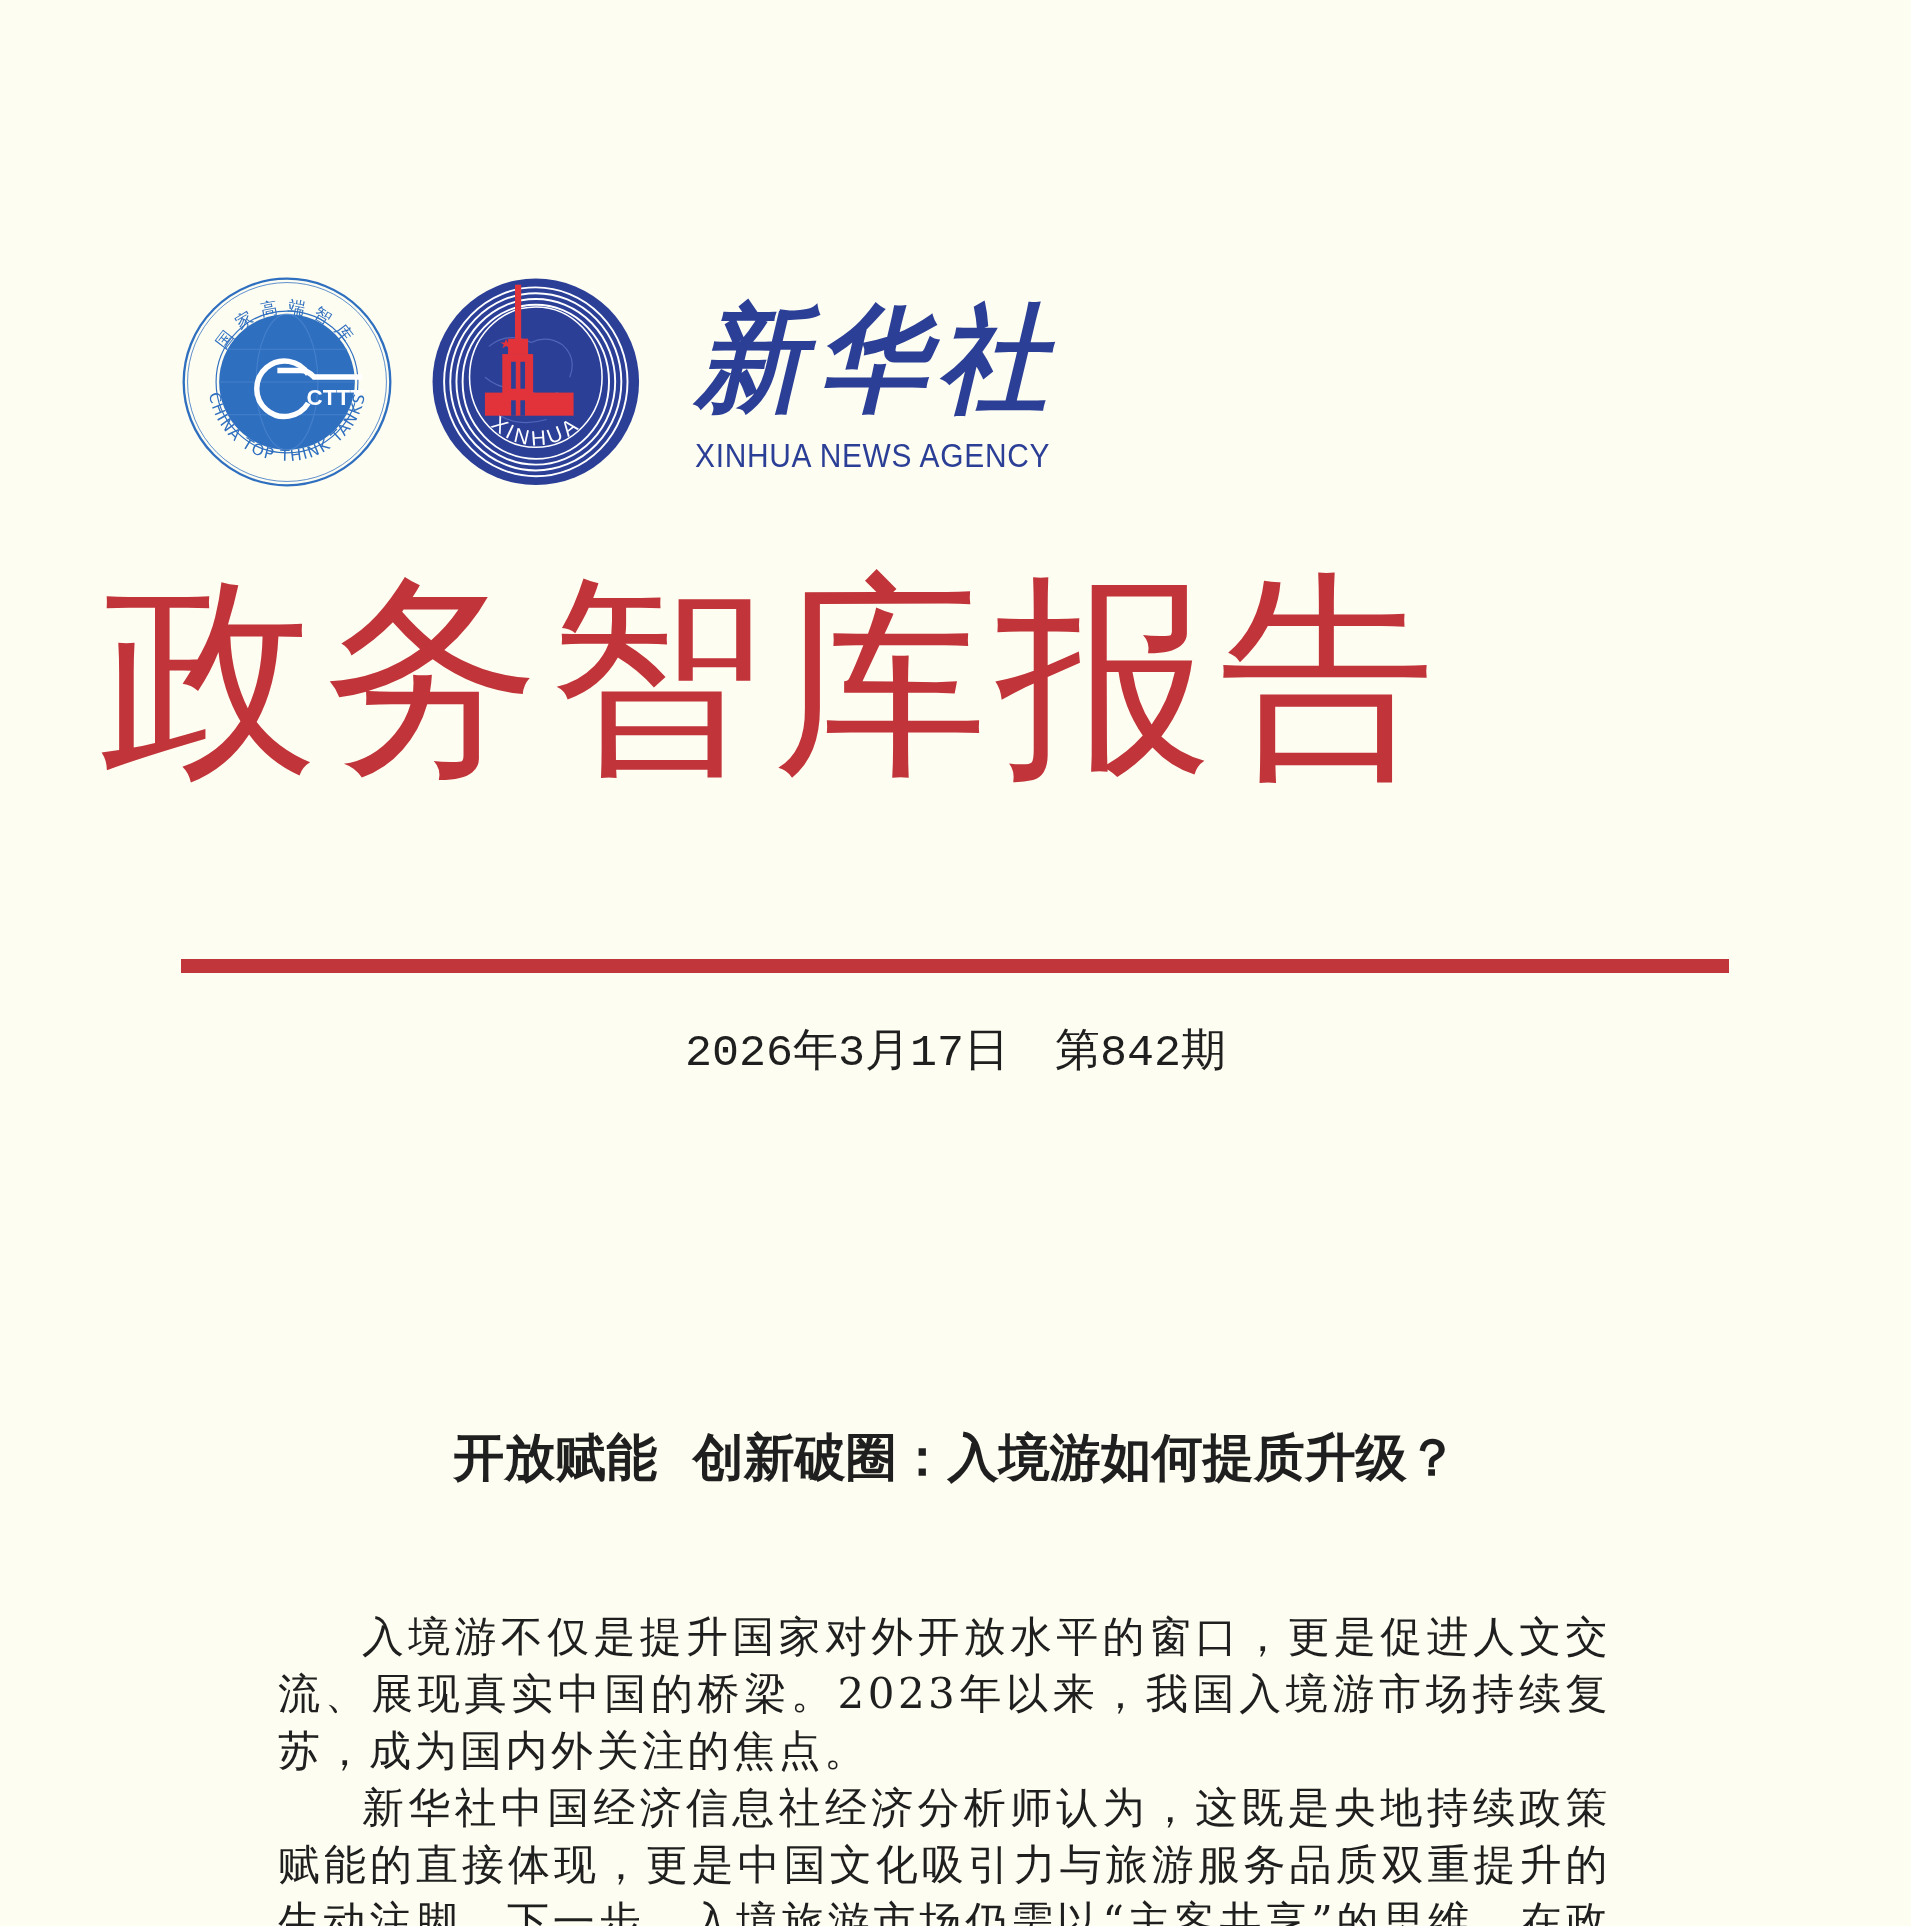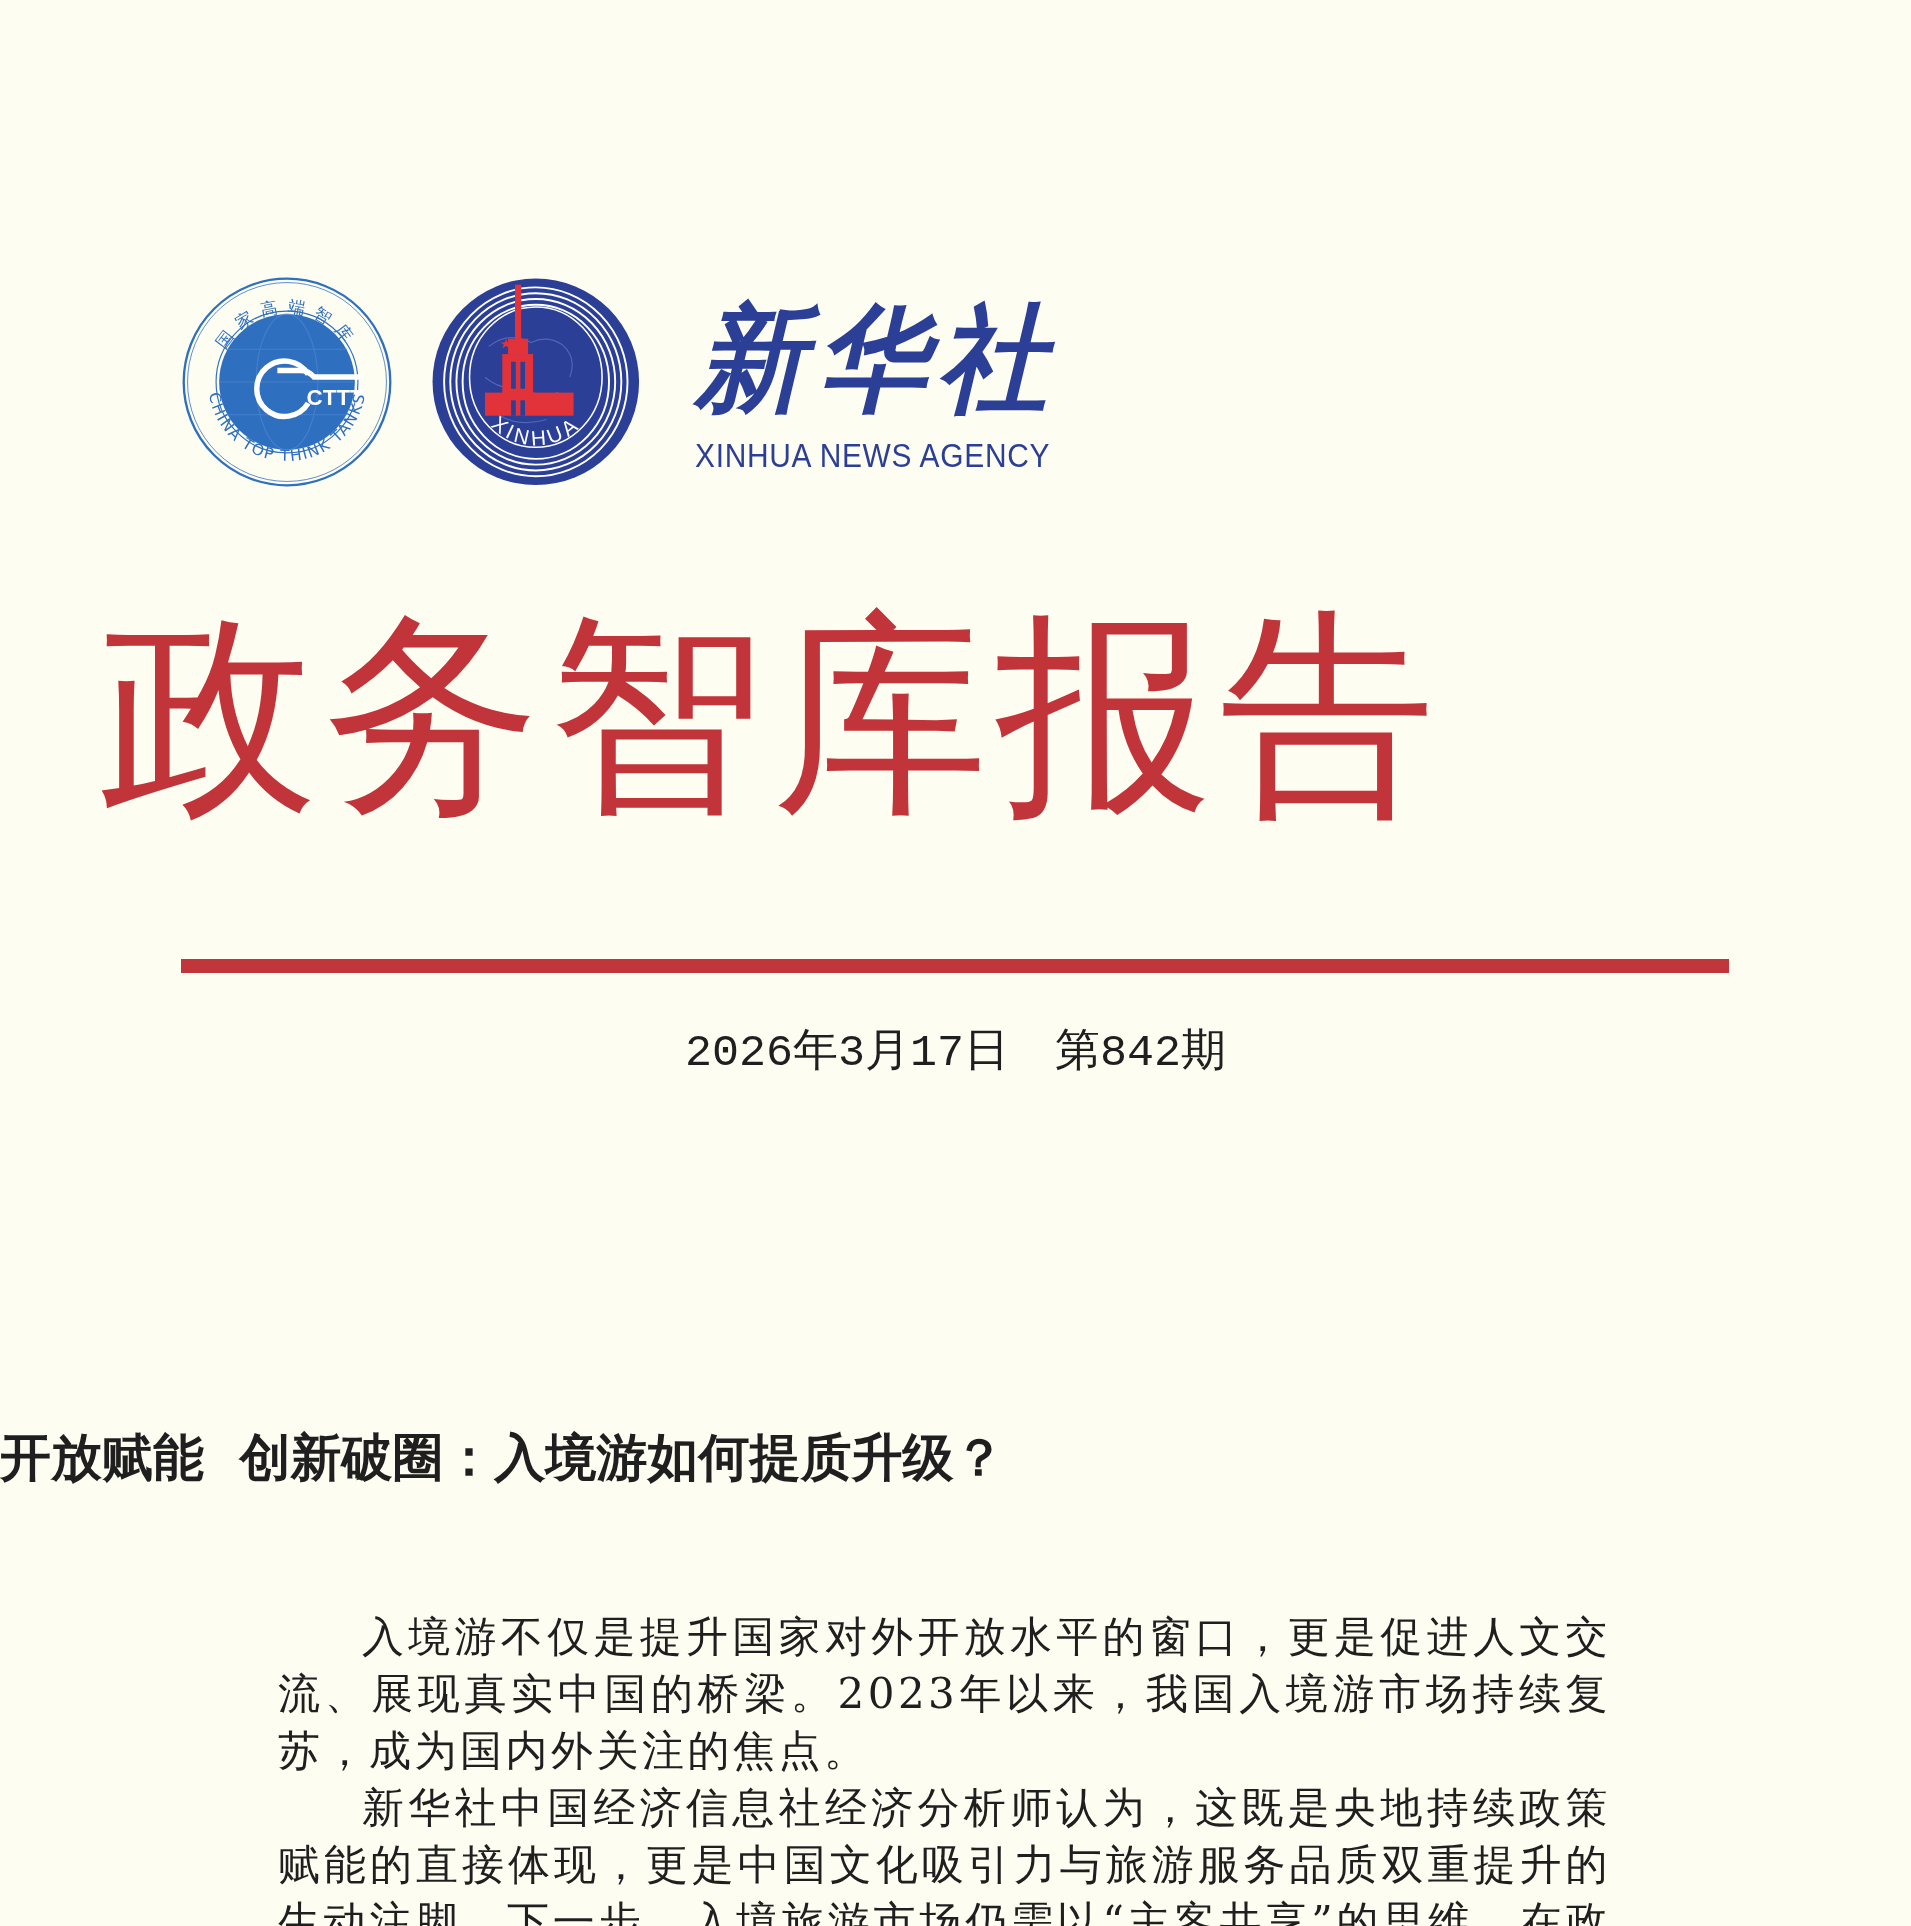--- a/index.html
+++ b/index.html
@@ -35,42 +35,41 @@
     }
 
     #report-title {
       left: 0; width: 1544px; top: 547px;
       text-align: center;
       color: #c1343a;
       font-family: "DejaVu Serif", serif;
       font-size: 216px; line-height: 262px;
       letter-spacing: 7.7px;
       white-space: nowrap;
-      margin-top: 38px;
     }
 
     #red-rule {
       left: 181px; top: 959px; width: 1548px; height: 14.3px;
       background: #c1363b;
     }
 
     #issue-line {
       left: 0; width: 1911px; top: 1025px;
       text-align: center;
       font-family: Liberation Mono, monospace;
       font-size: 45px; line-height: 58px;
       color: #1f1f1f;
       white-space: nowrap;
     }
     #issue-line span { display: inline-block; }
     #issue-gap { width: 46px; }
 
     #headline {
       left: 0; width: 1911px; top: 1425px;
-      text-align: left;
+      text-align: center;
       font-family: "DejaVu Sans", sans-serif;
       font-weight: bold;
       font-size: 51px; line-height: 65px;
       color: #1f1f1f;
       white-space: nowrap;
     }
 
     #body-text {
       left: 278px; top: 1608px; width: 1333px;
       font-family: "DejaVu Serif", serif;

